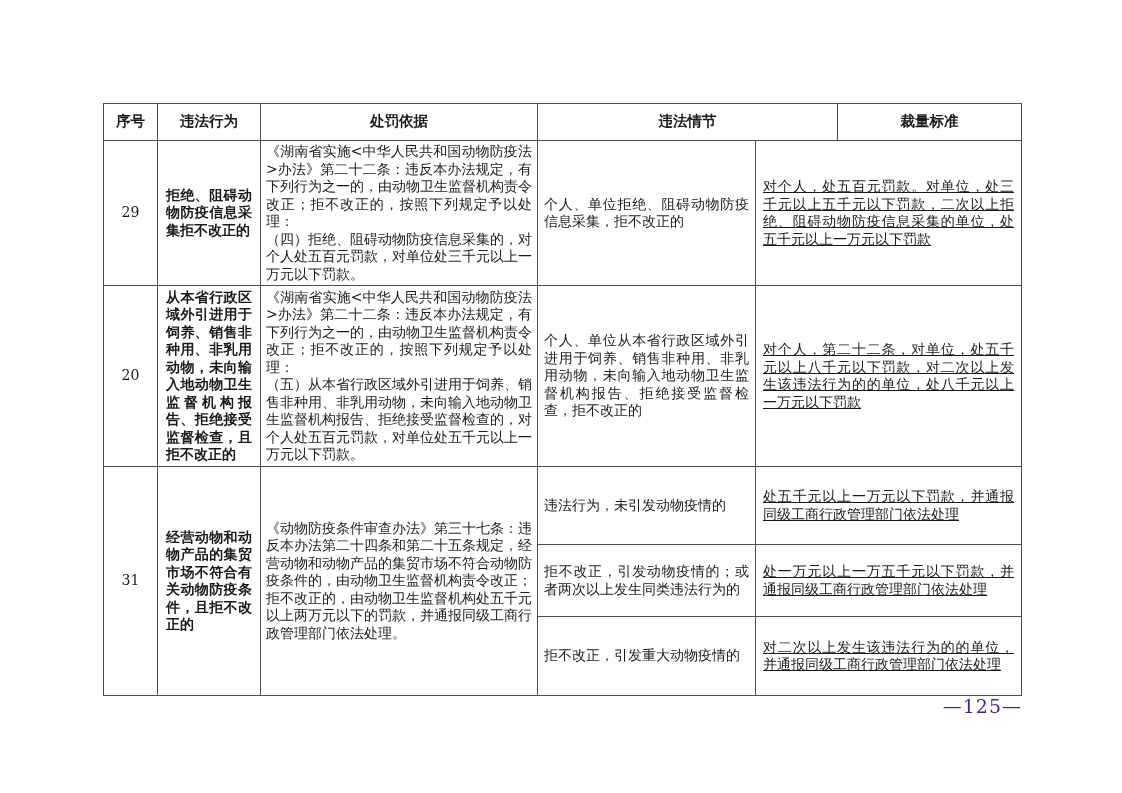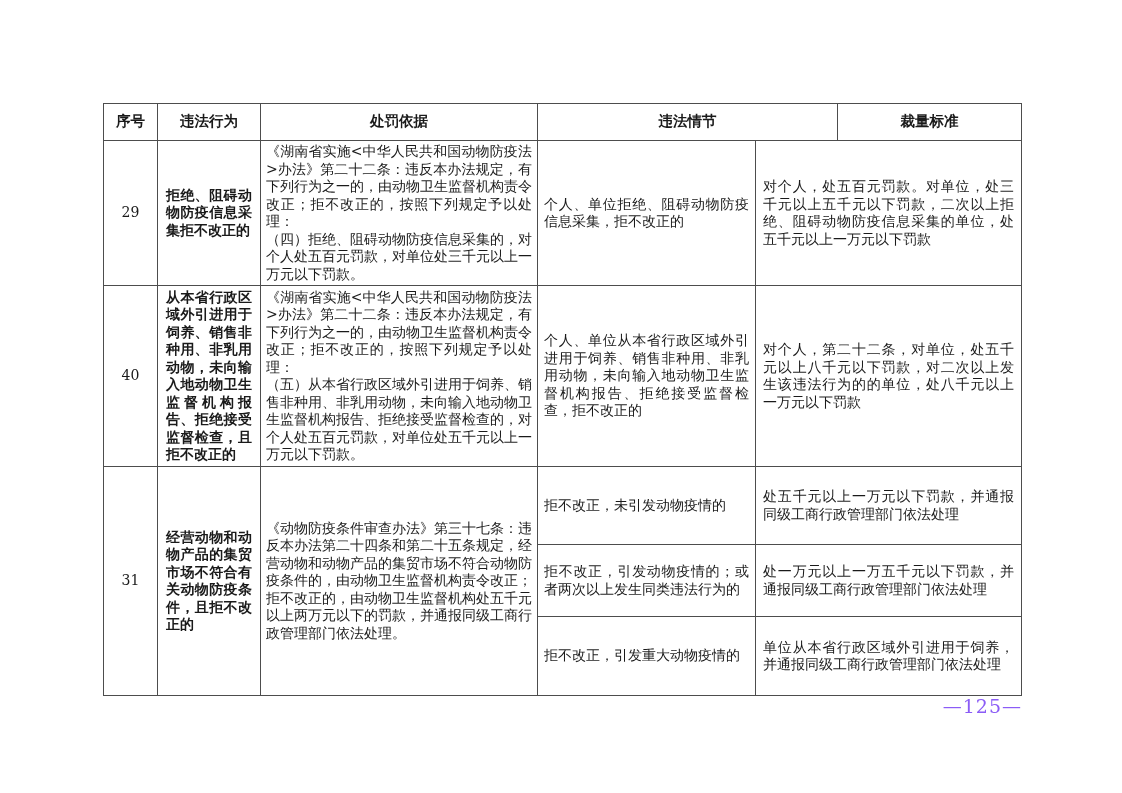--- a/index.html
+++ b/index.html
@@ -74,28 +74,29 @@
   }
   td.circ-cell {
     text-align: justify;
     text-justify: inter-character;
     padding: 6px 6px;
   }
   td.standard-cell {
     text-align: justify;
     text-justify: inter-character;
     padding: 2px 7px;
+    text-decoration: underline;
   }
   .page-number {
     position: absolute;
     top: 695px;
     right: 100px;
     font-family: "DejaVu Serif", serif;
     font-size: 19px;
-    color: #8b5cf6;
+    color: #4c1d95;
     letter-spacing: 1px;
   }
 </style>
 </head>
 <body>
 
 <div class="page">
 
   <table class="law-table">
     <colgroup>
@@ -119,41 +120,41 @@
     <tr class="r29">
       <td class="num-cell">29</td>
       <td class="behavior-cell">拒绝、阻碍动物防疫信息采集拒不改正的</td>
       <td class="basis-cell">《湖南省实施&lt;中华人民共和国动物防疫法&gt;办法》第二十二条：违反本办法规定，有下列行为之一的，由动物卫生监督机构责令改正；拒不改正的，按照下列规定予以处理：
 （四）拒绝、阻碍动物防疫信息采集的，对个人处五百元罚款，对单位处三千元以上一万元以下罚款。</td>
       <td class="circ-cell">个人、单位拒绝、阻碍动物防疫信息采集，拒不改正的</td>
       <td class="standard-cell" colspan="2">对个人，处五百元罚款。对单位，处三千元以上五千元以下罚款，二次以上拒绝、阻碍动物防疫信息采集的单位，处五千元以上一万元以下罚款</td>
     </tr>
 
     <tr class="r30">
-      <td class="num-cell">40</td>
+      <td class="num-cell">20</td>
       <td class="behavior-cell">从本省行政区域外引进用于饲养、销售非种用、非乳用动物，未向输入地动物卫生监督机构报告、拒绝接受监督检查，且拒不改正的</td>
       <td class="basis-cell">《湖南省实施&lt;中华人民共和国动物防疫法&gt;办法》第二十二条：违反本办法规定，有下列行为之一的，由动物卫生监督机构责令改正；拒不改正的，按照下列规定予以处理：
 （五）从本省行政区域外引进用于饲养、销售非种用、非乳用动物，未向输入地动物卫生监督机构报告、拒绝接受监督检查的，对个人处五百元罚款，对单位处五千元以上一万元以下罚款。</td>
       <td class="circ-cell">个人、单位从本省行政区域外引进用于饲养、销售非种用、非乳用动物，未向输入地动物卫生监督机构报告、拒绝接受监督检查，拒不改正的</td>
       <td class="standard-cell" colspan="2">对个人，第二十二条，对单位，处五千元以上八千元以下罚款，对二次以上发生该违法行为的的单位，处八千元以上一万元以下罚款</td>
     </tr>
 
     <tr class="r31a">
       <td class="num-cell" rowspan="3">31</td>
       <td class="behavior-cell" rowspan="3">经营动物和动物产品的集贸市场不符合有关动物防疫条件，且拒不改正的</td>
       <td class="basis-cell" rowspan="3">《动物防疫条件审查办法》第三十七条：违反本办法第二十四条和第二十五条规定，经营动物和动物产品的集贸市场不符合动物防疫条件的，由动物卫生监督机构责令改正；拒不改正的，由动物卫生监督机构处五千元以上两万元以下的罚款，并通报同级工商行政管理部门依法处理。</td>
-      <td class="circ-cell">拒不改正，未引发动物疫情的</td>
+      <td class="circ-cell">违法行为，未引发动物疫情的</td>
       <td class="standard-cell" colspan="2">处五千元以上一万元以下罚款，并通报同级工商行政管理部门依法处理</td>
     </tr>
     <tr class="r31b">
       <td class="circ-cell">拒不改正，引发动物疫情的；或者两次以上发生同类违法行为的</td>
       <td class="standard-cell" colspan="2">处一万元以上一万五千元以下罚款，并通报同级工商行政管理部门依法处理</td>
     </tr>
     <tr class="r31c">
       <td class="circ-cell">拒不改正，引发重大动物疫情的</td>
-      <td class="standard-cell" colspan="2">单位从本省行政区域外引进用于饲养，并通报同级工商行政管理部门依法处理</td>
+      <td class="standard-cell" colspan="2">对二次以上发生该违法行为的的单位，并通报同级工商行政管理部门依法处理</td>
     </tr>
   </tbody>
     </table>
 
   <div class="page-number">—125—</div>
 
 </div>
 
 </body></html>

